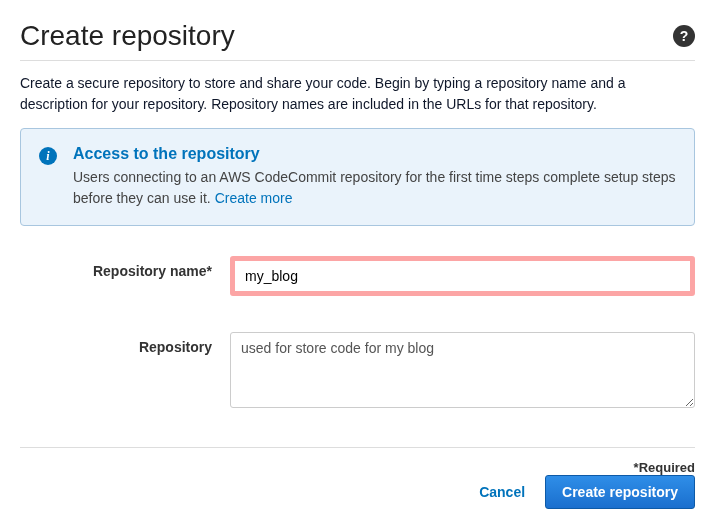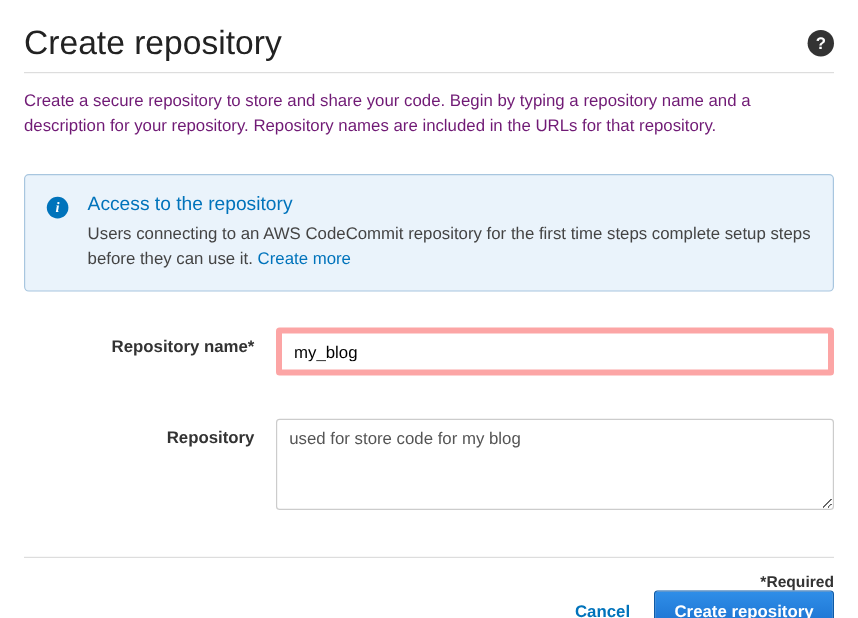--- a/index.html
+++ b/index.html
@@ -31,23 +31,23 @@
       background: #333;
       color: #fff;
       display: flex;
       align-items: center;
       justify-content: center;
       font-weight: bold;
       font-size: 14px;
       cursor: pointer;
     }
     .description {
-      color: #701a75;
+      color: #0f172a;
       line-height: 1.5;
-      margin-bottom: 30px;
+      margin-bottom: 13px;
     }
     .info-box {
       border: 1px solid #a8c6df;
       background: #eaf3fb;
       border-radius: 4px;
       padding: 16px 18px;
       display: flex;
       gap: 16px;
       margin-bottom: 30px;
     }
@@ -63,21 +63,21 @@
       font-style: italic;
       font-family: Georgia, serif;
       font-weight: bold;
       font-size: 12px;
       flex-shrink: 0;
       margin-top: 2px;
     }
     .info-content h3 {
       color: #0073bb;
       font-size: 16px;
-      font-weight: 400;
+      font-weight: 700;
       margin-bottom: 4px;
     }
     .info-content p {
       color: #444;
       line-height: 1.5;
     }
     .info-content a {
       color: #0073bb;
       text-decoration: none;
     }

